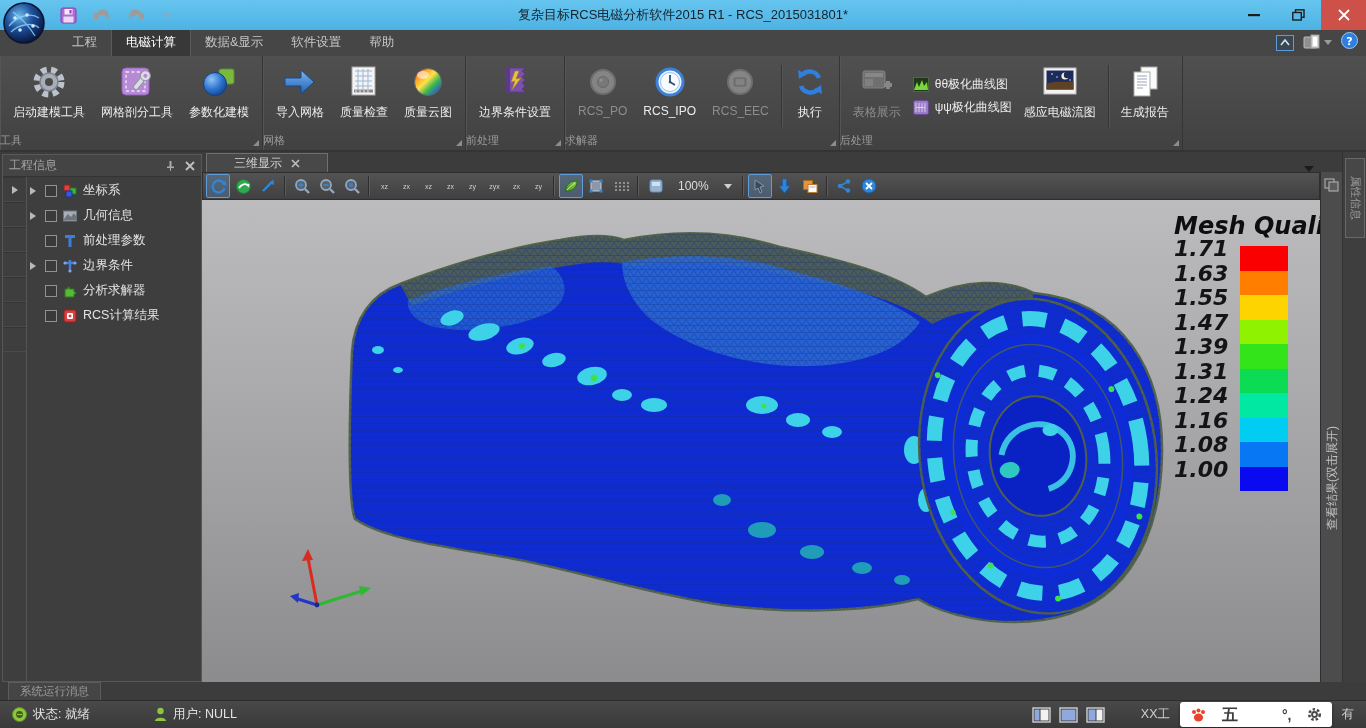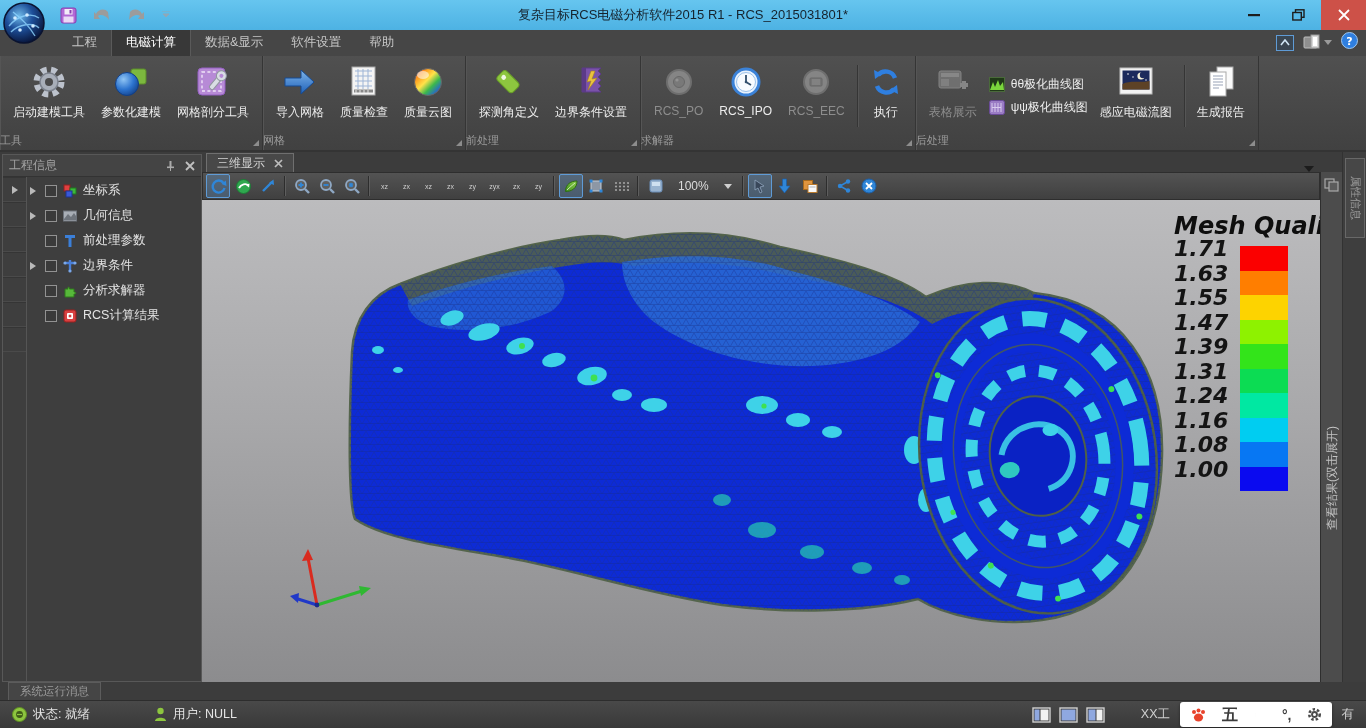--- a/index.html
+++ b/index.html
@@ -56,21 +56,21 @@
   .rows { flex:1; padding-top:1px; }
   .trow { height:25px; display:flex; align-items:center; padding-left:3px; gap:5px; }
   .exp { width:10px; flex:none; display:flex; }
   .tri-r { width:0; height:0; border-top:4px solid transparent; border-bottom:4px solid transparent; border-left:6px solid #b9b9b9; }
   .cb { width:12px; height:12px; border:1px solid #929292; background:#3a3a3a; flex:none; }
   .ticon { width:16px; height:16px; flex:none; display:flex; }
   .tlabel { font-size:12.5px; color:#e3e3e3; white-space:nowrap; }
 
   .center-col { flex:1; display:flex; flex-direction:column; min-width:0; }
   .doctabs { height:20px; display:flex; align-items:flex-end; padding-left:4px; }
-  .doctab { height:19px; display:flex; align-items:center; gap:9px; padding:0 10px; background:#484848;
+  .doctab { height:19px; display:flex; align-items:center; gap:9px; padding:0 27px; background:#484848;
             border:1px solid #6f6f6f; border-bottom:none; color:#d3d3d3; font-size:12px; }
   .tabddl { margin-left:auto; margin-right:6px; width:0; height:0;
             border-left:5px solid transparent; border-right:5px solid transparent; border-top:6px solid #1c1c1c; }
   .vtoolbar { height:28px; background:linear-gradient(#535353,#404040); border:1px solid #2e2e2e;
               display:flex; align-items:center; padding:0 3px; gap:1px; }
   .tbtn { width:24px; height:24px; display:flex; align-items:center; justify-content:center;
           border:1px solid transparent; border-radius:2px; flex:none; }
   .tbtn.sel { border-color:#5f9bd6; background:rgba(95,155,214,.3); }
   .tsep { width:0; height:20px; border-left:1px solid #2d2d2d; border-right:1px solid #5e5e5e; margin:0 3px; flex:none; }
   .viewbtn { width:21px; height:24px; font-size:7px; color:#cfcfcf; display:flex; align-items:center; justify-content:center; flex:none; }
@@ -224,47 +224,47 @@
             <svg width="34" height="34" viewBox="0 0 34 34">
               <circle cx="17" cy="17" r="12" fill="none" stroke="#bcc2cc" stroke-width="7" stroke-dasharray="5.5 4.2"></circle>
               <circle cx="17" cy="17" r="9" fill="#a8aeb8" stroke="#7d838e" stroke-width="1.5"></circle>
               <circle cx="17" cy="17" r="4" fill="#4a4a4a"></circle>
             </svg>
           </span>
           <span>启动建模工具</span>
         </div>
         <div class="bigbtn">
           <span class="bicon">
+            <svg width="34" height="34" viewBox="0 0 34 34">
+              <rect x="2" y="3" width="27" height="27" rx="4" fill="#b78ad6" stroke="#945fc2"></rect>
+              <rect x="6" y="7" width="19" height="19" fill="none" stroke="#efe4f8" stroke-width="1.4" stroke-dasharray="3 2.4"></rect>
+              <g transform="rotate(40 20 18)">
+                <rect x="17" y="10" width="5" height="16" rx="2" fill="#d9dde4" stroke="#8f959e"></rect>
+                <circle cx="19.5" cy="9" r="5" fill="#d9dde4" stroke="#8f959e"></circle>
+                <circle cx="19.5" cy="9" r="2" fill="#b78ad6"></circle>
+              </g>
+            </svg>
+          </span>
+          <span>网格剖分工具</span>
+        </div>
+        <div class="bigbtn">
+          <span class="bicon">
             <svg width="36" height="34" viewBox="0 0 36 34">
               <defs>
                   <radialGradient id="sph" cx="35%" cy="30%" r="80%">
                 <stop offset="0%" stop-color="#8fc4f4"></stop>
                     <stop offset="55%" stop-color="#2d74cf"></stop>
                     <stop offset="100%" stop-color="#123f86"></stop>
               </radialGradient>
                 </defs>
               <rect x="18" y="4" width="15" height="15" rx="2" fill="#7cb83e" stroke="#5a8c2a"></rect>
               <circle cx="14" cy="19" r="11.5" fill="url(#sph)" stroke="#123f86"></circle>
             </svg>
           </span>
           <span>参数化建模</span>
-        </div>
-        <div class="bigbtn">
-          <span class="bicon">
-            <svg width="34" height="34" viewBox="0 0 34 34">
-              <rect x="2" y="3" width="27" height="27" rx="4" fill="#b78ad6" stroke="#945fc2"></rect>
-              <rect x="6" y="7" width="19" height="19" fill="none" stroke="#efe4f8" stroke-width="1.4" stroke-dasharray="3 2.4"></rect>
-              <g transform="rotate(40 20 18)">
-                <rect x="17" y="10" width="5" height="16" rx="2" fill="#d9dde4" stroke="#8f959e"></rect>
-                <circle cx="19.5" cy="9" r="5" fill="#d9dde4" stroke="#8f959e"></circle>
-                <circle cx="19.5" cy="9" r="2" fill="#b78ad6"></circle>
-              </g>
-            </svg>
-          </span>
-          <span>网格剖分工具</span>
         </div>
       </div>
       <div class="rfooter">
         <span>工具</span>
         <span class="launcher"></span>
       </div>
     </div>
 
     <div class="rgroup">
       <div class="rbtns">
@@ -314,31 +314,20 @@
         </div>
       </div>
       <div class="rfooter">
         <span>网格</span>
         <span class="launcher"></span>
       </div>
     </div>
 
     <div class="rgroup">
       <div class="rbtns">
-        <div class="bigbtn">
-          <span class="bicon">
-            <svg width="34" height="34" viewBox="0 0 34 34">
-              <g transform="rotate(45 17 17)">
-                <rect x="5" y="11" width="22" height="13" rx="3.5" fill="#8dc63f" stroke="#699e27"></rect>
-                <circle cx="10" cy="17.5" r="2.4" fill="#eef6e0"></circle>
-              </g>
-            </svg>
-          </span>
-          <span>探测角定义</span>
-        </div>
         <div class="bigbtn">
           <span class="bicon">
             <svg width="32" height="34" viewBox="0 0 32 34">
               <path d="M7 3 H26 L23 6 L26 9 L23 12 L26 15 L23 18 L26 21 L23 24 L26 27 L7 27 Z" fill="#7a52aa" stroke="#5c3a88"></path>
               <rect x="7" y="3" width="4" height="24" fill="#5c3a88"></rect>
               <path d="M16 6 L12 17 L16 16 L13 25 L22 13 L17 14 L20 6 Z" fill="#eac23e" stroke="#a8851a" stroke-width=".6"></path>
             </svg>
           </span>
           <span>边界条件设置</span>
         </div>

